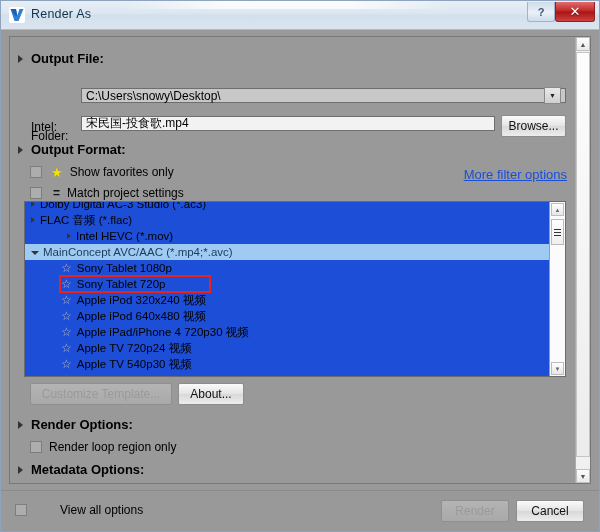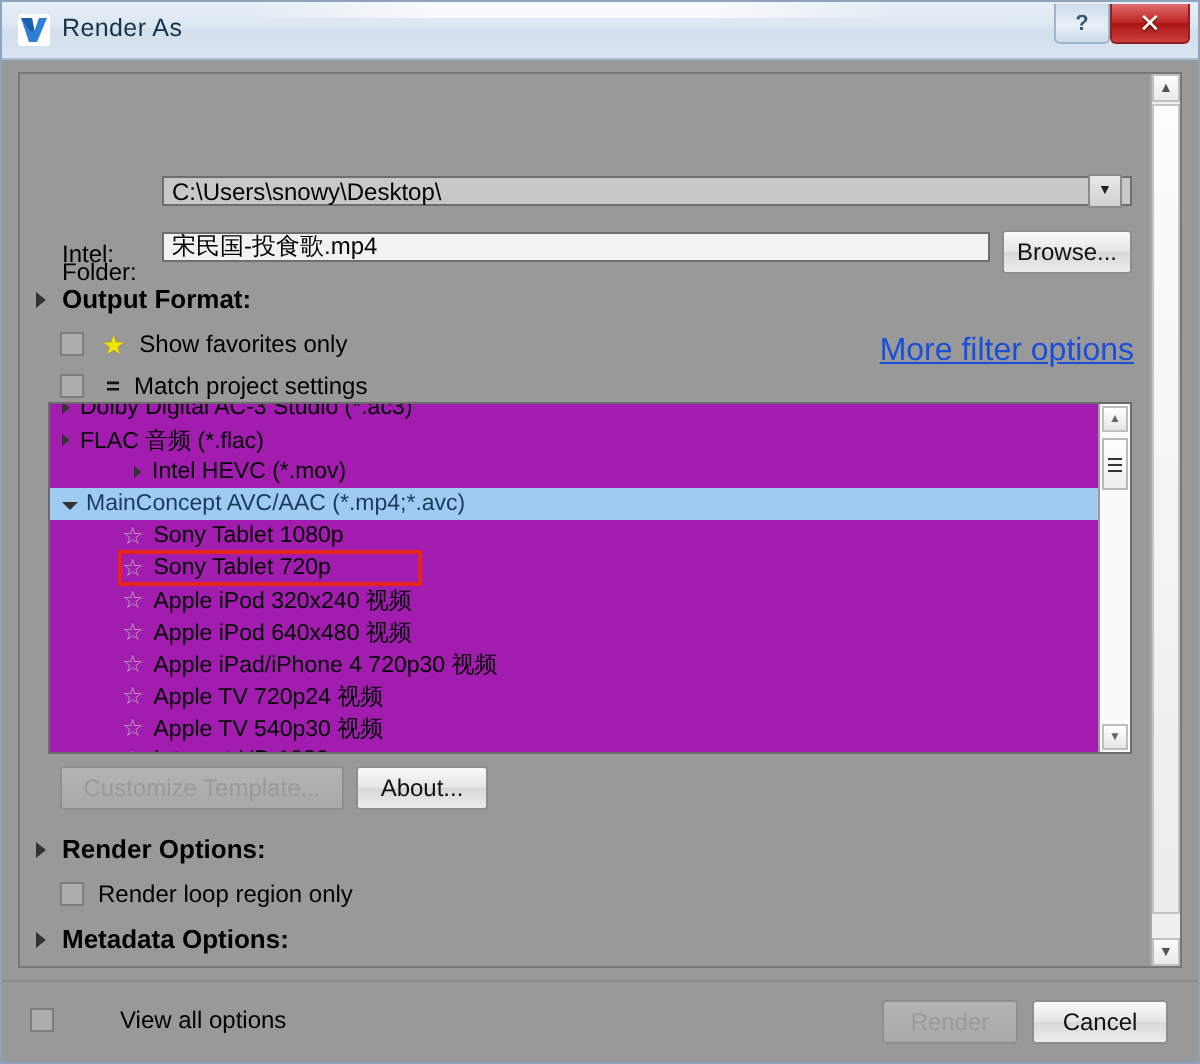--- a/index.html
+++ b/index.html
@@ -162,25 +162,25 @@
     background: linear-gradient(to bottom,#b4b4b4,#a9a9a9);
     border-color: #8f8f8f;
   }
   .chk {
     width: 12px; height: 12px;
     background: #adadad;
     border: 1px solid #7d7d7d;
     box-sizing: border-box;
     flex: 0 0 auto;
   }
-  .link { color: #1a4fd6; text-decoration: underline; font-size: 16px; }
+  .link { color: #1a4fd6; text-decoration: underline; font-size: 13px; }
   
   .fmt-list {
     position: absolute;
-    background: #a21caf;
+    background: #1d4ed8;
     border: 1px solid #6b6b6b;
     box-sizing: border-box;
     overflow: hidden;
   }
   .fmt-scroll {
     position: absolute; right: 0; top: 0; bottom: 0; width: 16px;
     background: #fbfbfb; border-left: 1px solid #9b9b9b;
     box-sizing: border-box;
   }
   .fmt-scroll .sb-arrow {
@@ -276,20 +276,24 @@
     <div class="scroll-pane">
 
       <div class="vscroll">
         <div class="arrow up">▲</div>
         <div class="thumb" style="top:15px;height:405px;"></div>
         <div class="arrow down">▼</div>
       </div>
 
       <div class="pane-inner">
 
+        <div class="section-header" style="position:absolute;left:0;top:14px;">
+          <span class="tri"></span>
+          <span>Output File:</span>
+        </div>
 
         <div class="lbl" style="position:absolute;left:21px;top:55px;margin-top:37px;">Folder:</div>
         <div class="field" style="position:absolute;left:71px;top:51px;width:485px;">
           <span>C:\Users\snowy\Desktop\</span>
           <span class="combo-arrow">▼</span>
         </div>
 
         <div class="lbl" style="position:absolute;left:21px;top:83px;">Intel:</div>
         <div class="field white" style="position:absolute;left:71px;top:79px;width:414px;">
           <span>宋民国-投食歌.mp4</span>

